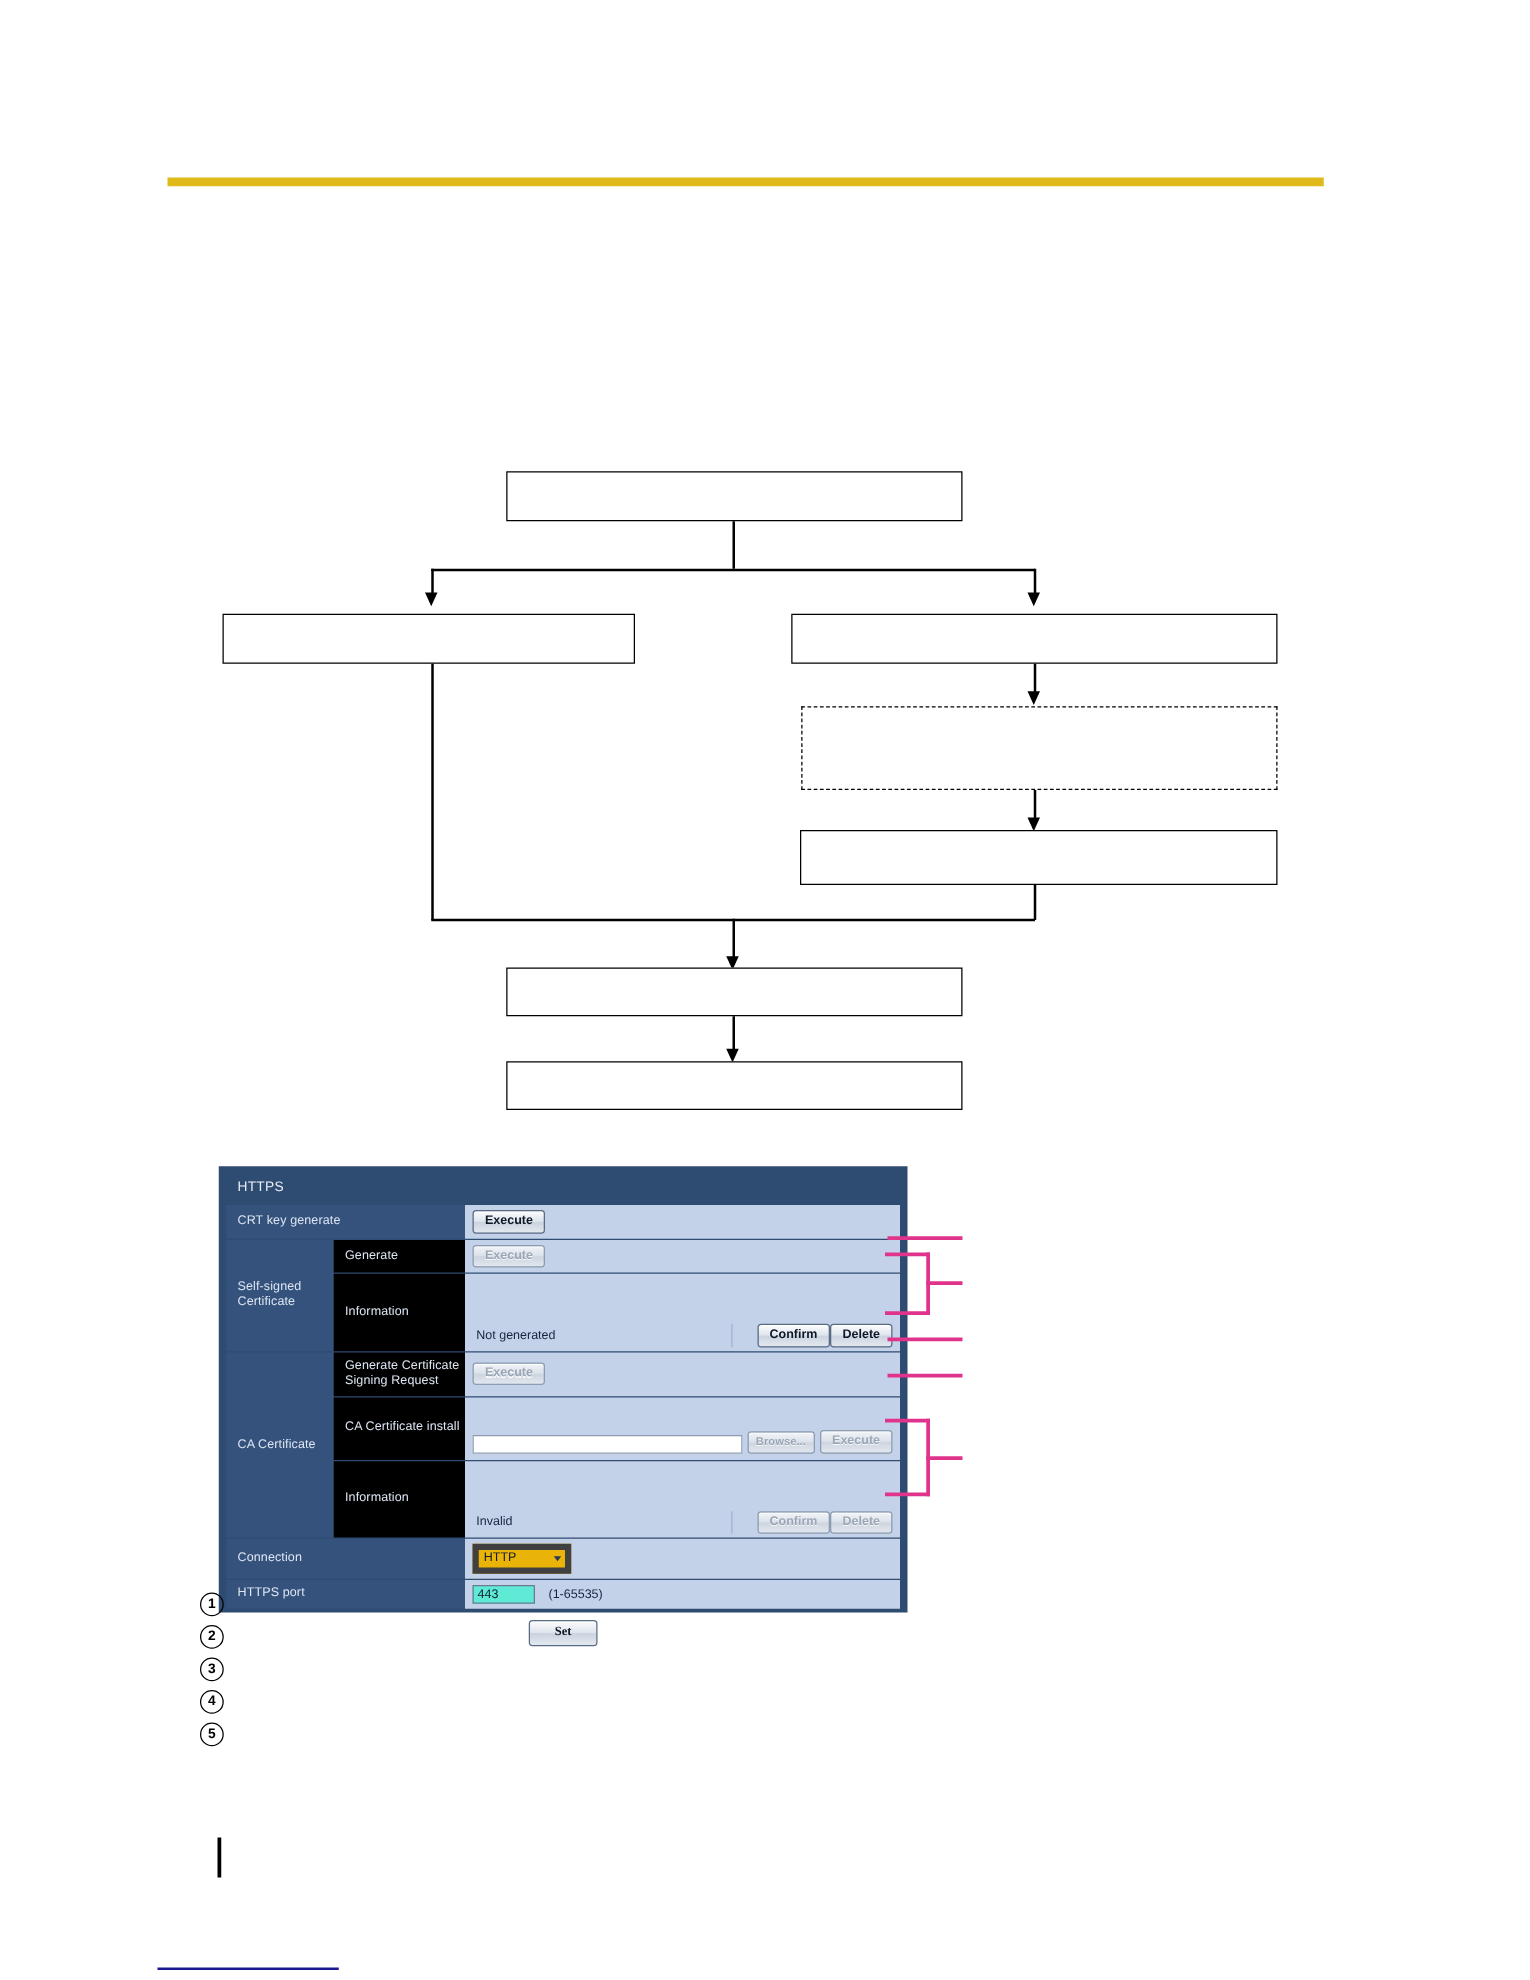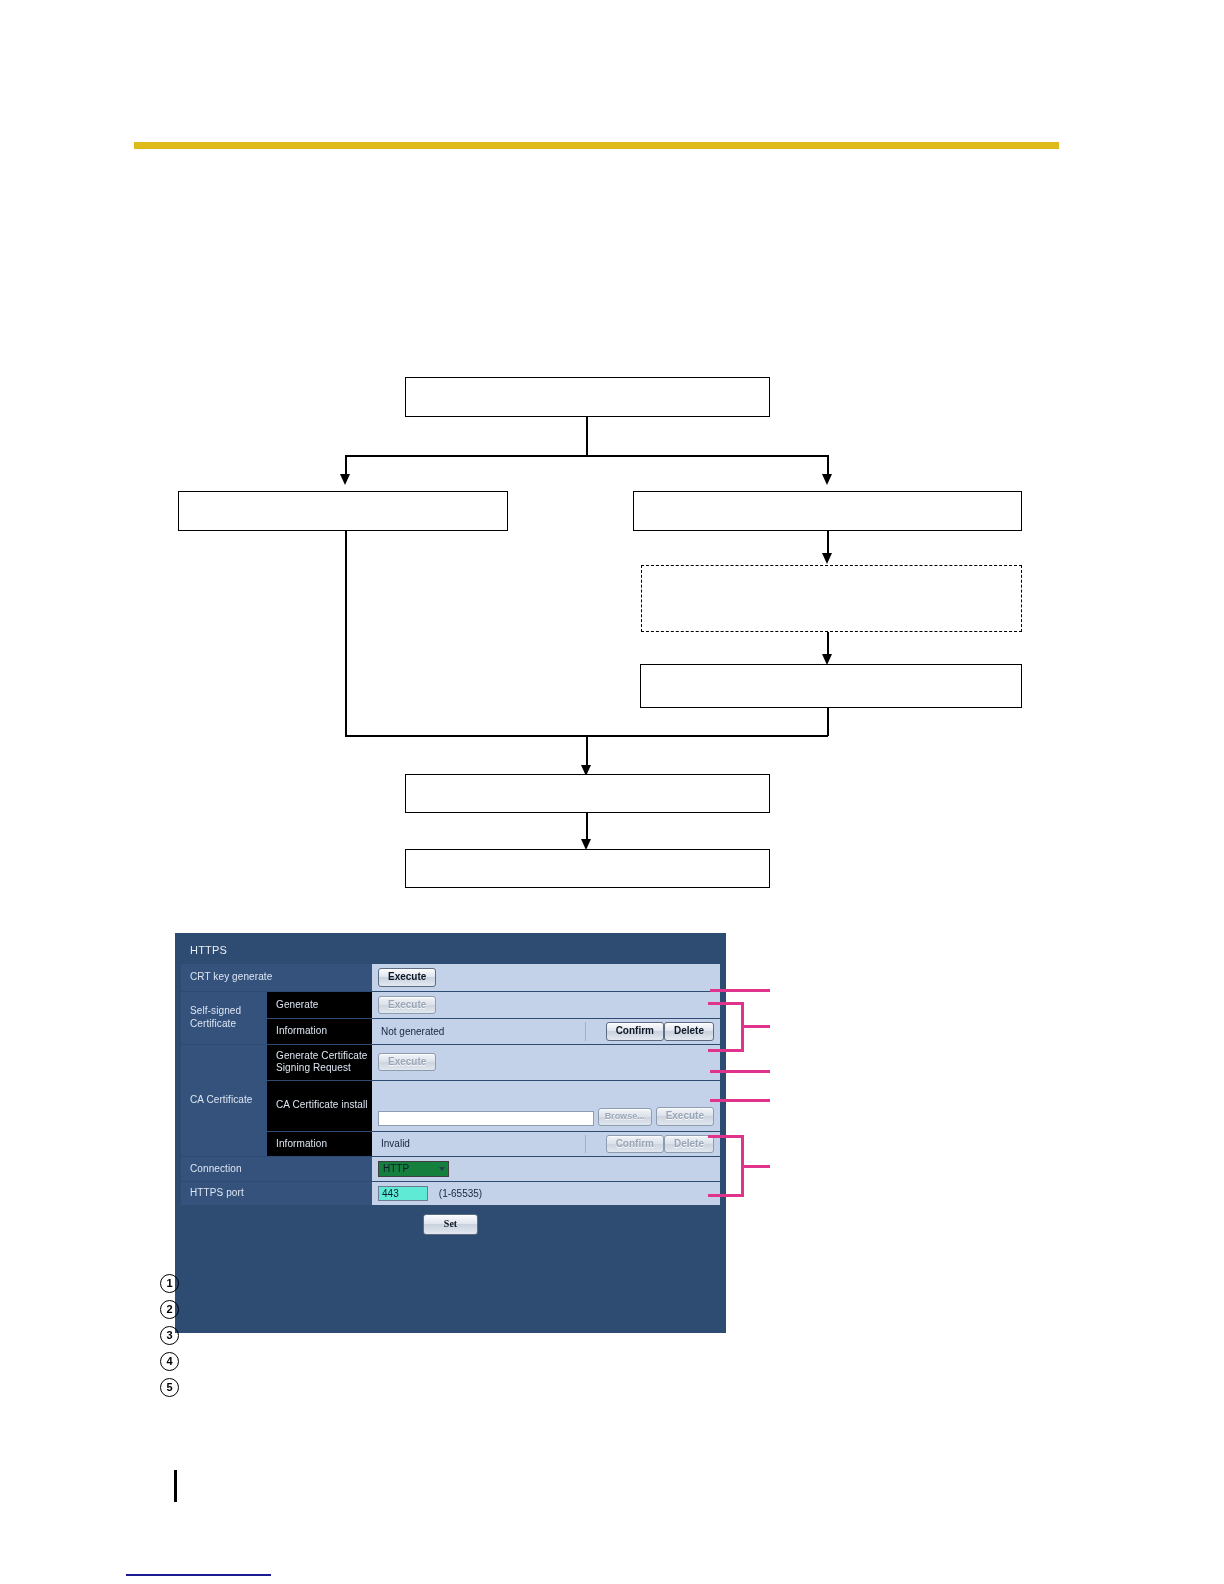--- a/index.html
+++ b/index.html
@@ -65,21 +65,21 @@
     border-right: 5px solid transparent;
     border-top: 11px solid #000000;
   }
 
   
   .panel {
     position: absolute;
     left: 175px;
     top: 933px;
     width: 551px;
-    height: 400px;
+    height: 357px;
     background: #2e4b72;
     box-sizing: border-box;
     padding: 6px;
     font-size: 10px;
   }
   .panel-title {
     color: #e9eef6;
     font-size: 11px;
     padding: 5px 0 7px 9px;
     letter-spacing: .2px;
@@ -142,31 +142,32 @@
     display: inline-block;
     color: #16253d;
     font-size: 10px;
     padding-left: 3px;
   }
   .rowsplit {
     display: flex;
     align-items: center;
     justify-content: space-between;
     width: 100%;
+    margin-top: 37px;
   }
   .rowsplit .left { flex: 1 1 auto; }
   .rowsplit .right { flex: 0 0 auto; display: flex; gap: 0; padding-left: 20px; border-left: 1px solid #9fb2cd; }
 
   .selbox {
     display: inline-flex;
     align-items: center;
     justify-content: space-between;
     width: 62px;
-    background: #15803d;
-    border: 1px solid #404040;
+    background: #eab308;
+    border: 5px solid #404040;
     font-size: 10px;
     color: #101c2e;
     padding: 1px 3px 2px 4px;
   }
   .caret {
     width: 0; height: 0;
     border-left: 3.5px solid transparent;
     border-right: 3.5px solid transparent;
     border-top: 4px solid #2b3a50;
     margin-left: 4px;

